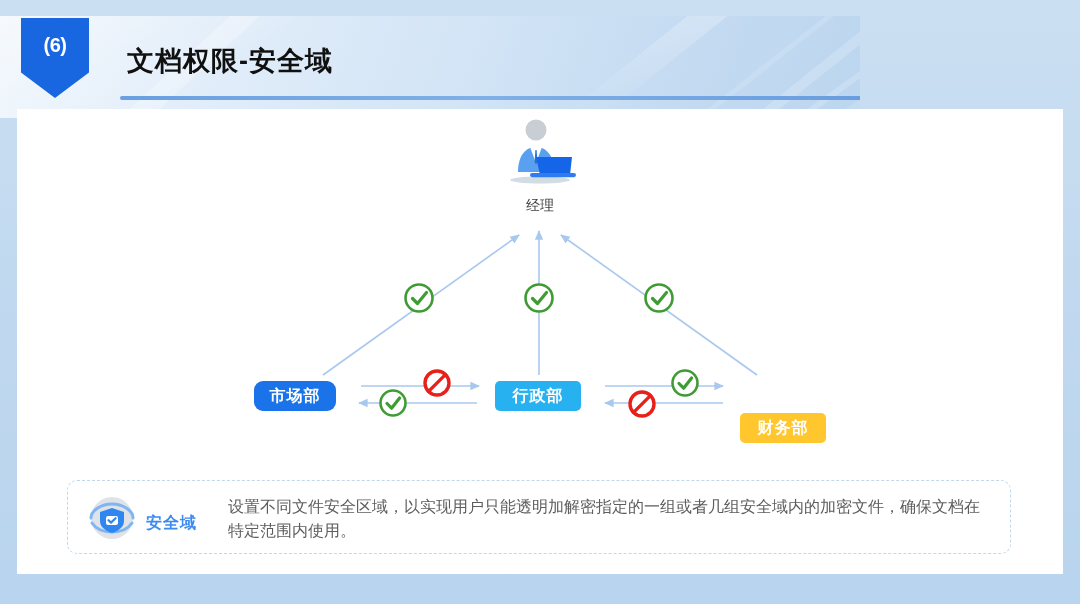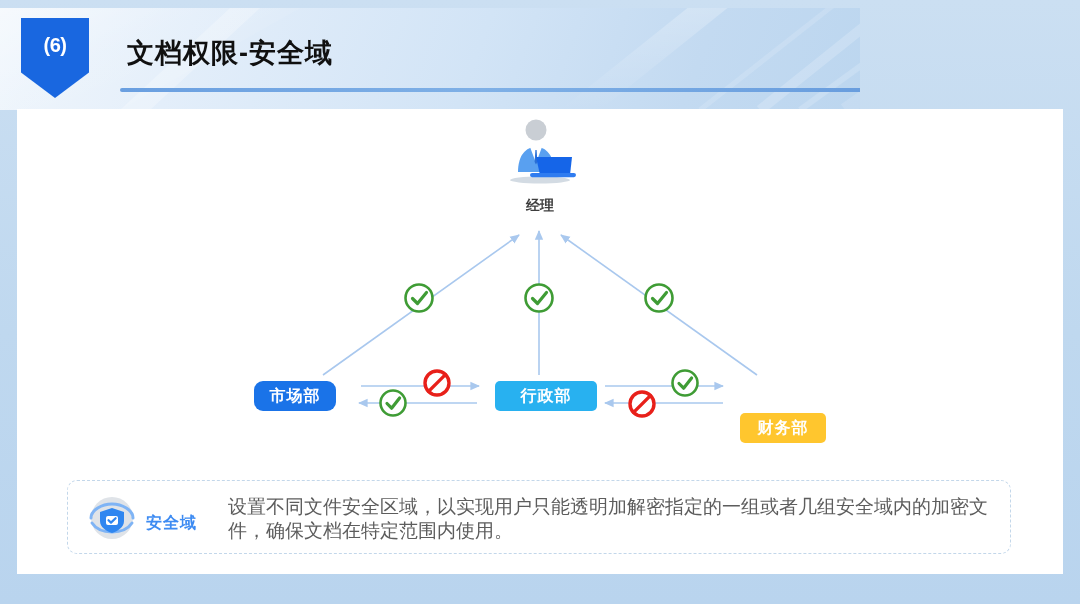--- a/index.html
+++ b/index.html
@@ -17,21 +17,21 @@
     position: relative;
     width: 1080px;
     height: 604px;
     background: linear-gradient(180deg, #cbdff2 0%, #bfd8ef 55%, #b9d4ee 100%);
     overflow: hidden;
   }
 
   
   .header {
     position: absolute;
-    left: 0; top: 8px;
+    left: 0; top: 16px;
     width: 860px; height: 102px;
     background: linear-gradient(110deg, #eef5fc 0%, #e3eefa 22%, #d2e4f6 55%, #c3daf1 80%, #bcd6ef 100%);
     overflow: hidden;
   }
   .hdr-texture {
     position: absolute;
     inset: 0;
     pointer-events: none;
   }
   .title-underline {
@@ -100,21 +100,20 @@
     height: 70px;
   }
   .mgr-label {
     position: absolute;
     left: 463px;
     top: 88px;
     width: 120px;
     text-align: center;
     font-size: 14px;
     color: #3d3d3d;
-    font-weight: bold;
   }
 
   .dept {
     position: absolute;
     height: 30px;
     border-radius: 5px;
     display: flex;
     align-items: center;
     justify-content: center;
     color: #ffffff;
@@ -125,21 +124,21 @@
   .dept-market {
     left: 237px;
     top: 272px;
     width: 82px;
     background: #1a73e8;
     border-radius: 9px;
   }
   .dept-admin {
     left: 478px;
     top: 272px;
-    width: 102px;
+    width: 86px;
     background: #28b1f0;
   }
   .dept-finance {
     left: 723px;
     top: 272px;
     width: 86px;
     background: #ffc62e;
     margin-top: 32px;
   }
 
@@ -168,21 +167,21 @@
     font-size: 16px;
     font-weight: bold;
     color: #3d8bf2;
     letter-spacing: 1px;
   }
   .note-body {
     position: absolute;
     left: 160px;
     top: 14px;
     width: 760px;
-    font-size: 19px;
+    font-size: 16px;
     line-height: 24px;
     color: #5d5d5d;
   }
 </style>
 </head>
 <body>
 
 <div id="slide">
 
   <div class="header">

